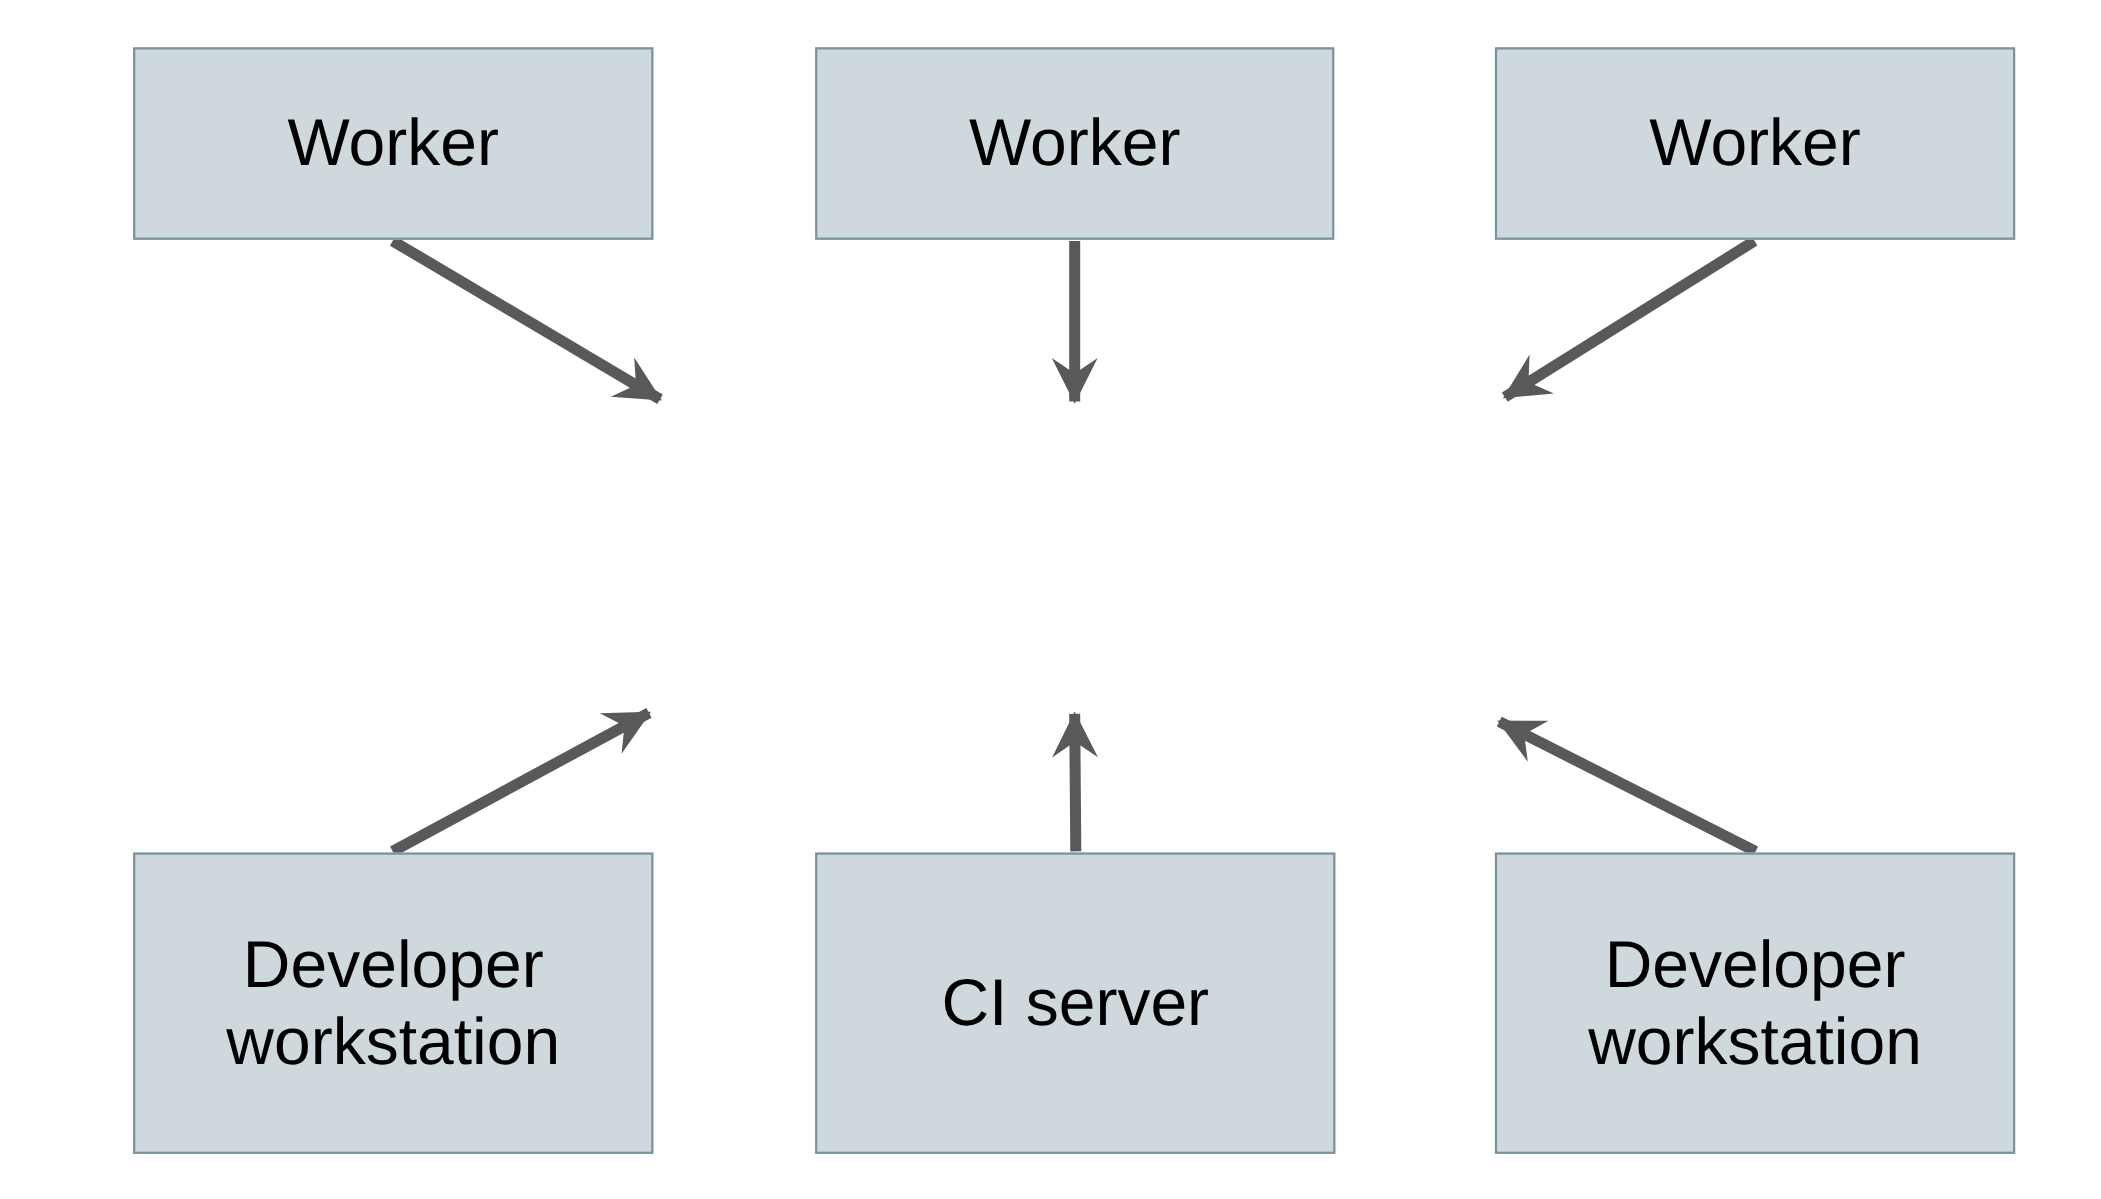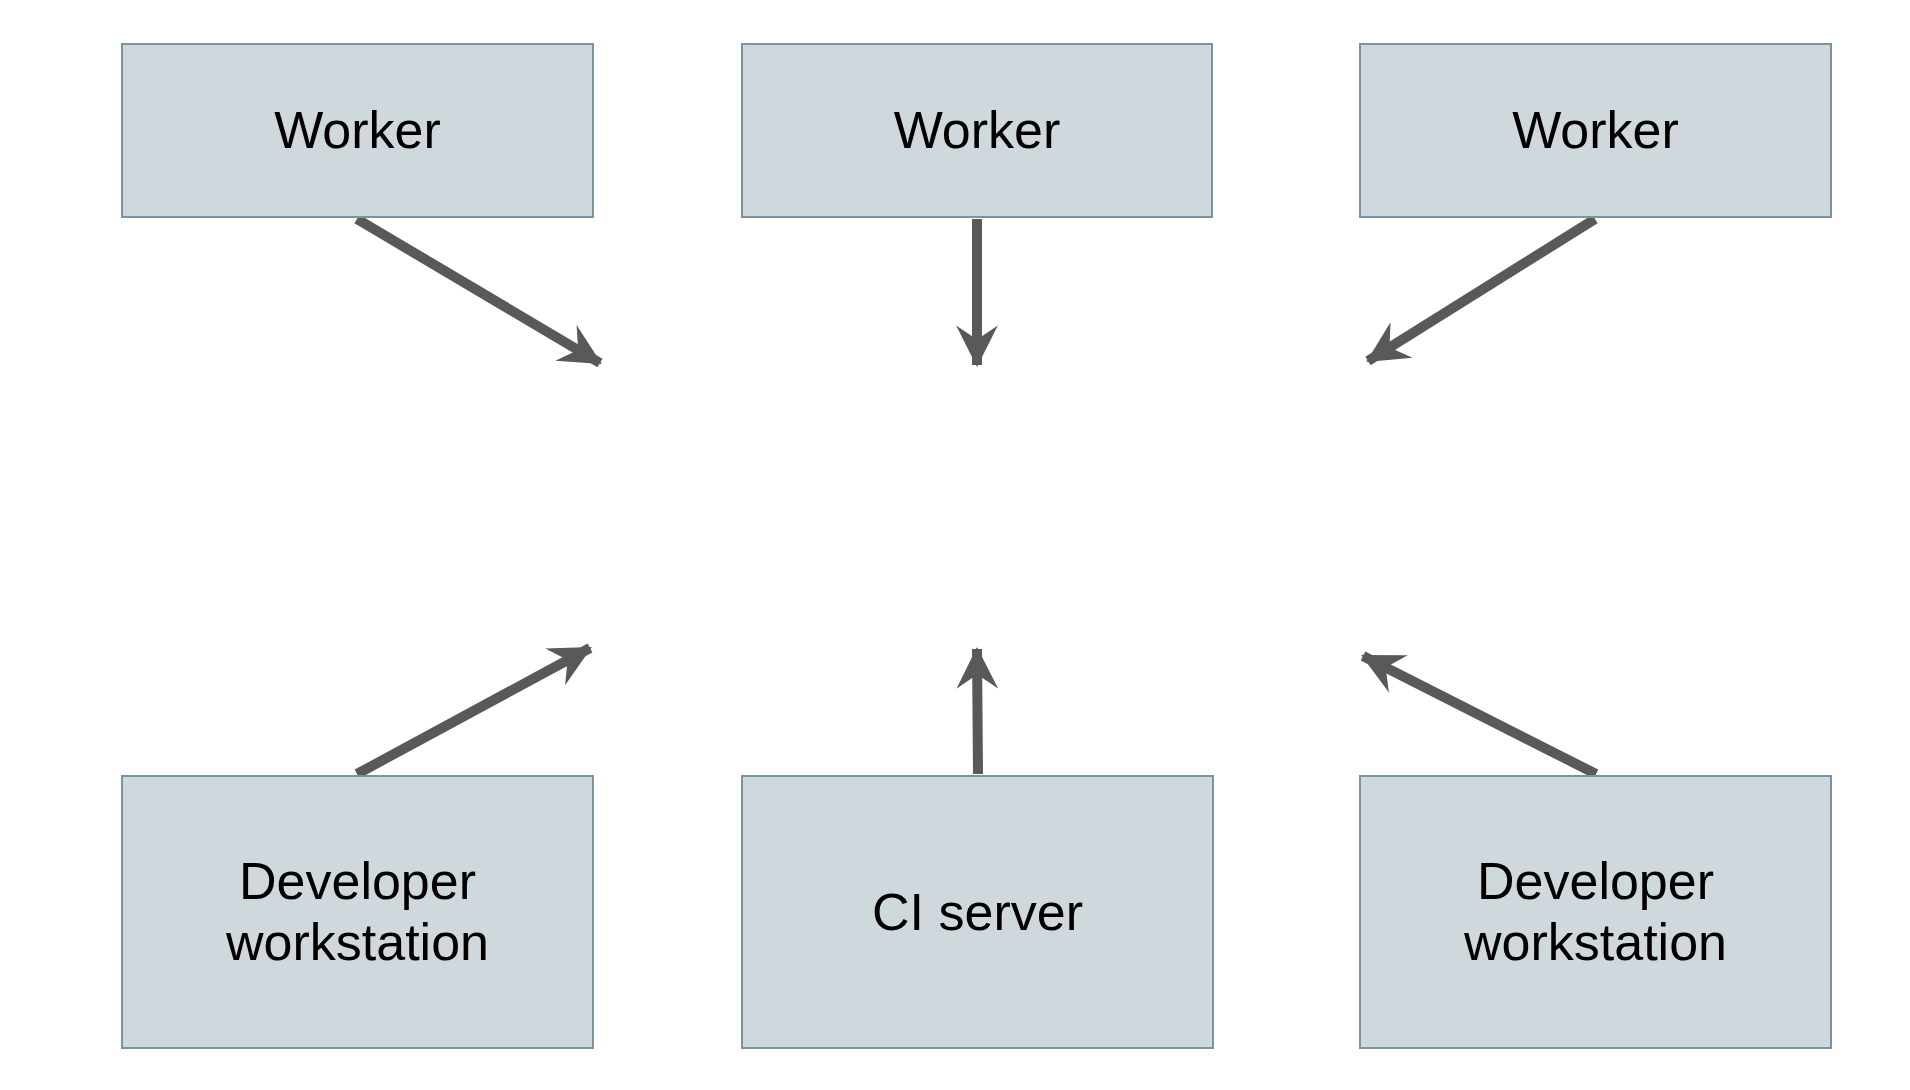--- a/index.html
+++ b/index.html
@@ -30,21 +30,21 @@
   .node {
     position: absolute;
     box-sizing: border-box;
     background: var(--node-fill, #cfd8dc);
     border: 2px solid var(--node-border, #7b939f);
     display: flex;
     align-items: center;
     justify-content: center;
     text-align: center;
     color: var(--text, #000000);
-    font-size: 52px;
+    font-size: 60px;
     line-height: 1.17;
     letter-spacing: 0px;
   }
   .node span { display: block; padding: 0 10px; }
 
   .node-worker-1        { left: 121px;  top: 43px;  width: 473px; height: 175px; }
   .node-worker-2        { left: 741px;  top: 43px;  width: 472px; height: 175px; }
   .node-worker-3        { left: 1359px; top: 43px;  width: 473px; height: 175px; }
   .node-build-master    { left: 593px;  top: 369px; width: 767px; height: 274px; }
   .node-dev-ws-left     { left: 121px;  top: 775px; width: 473px; height: 274px; }

